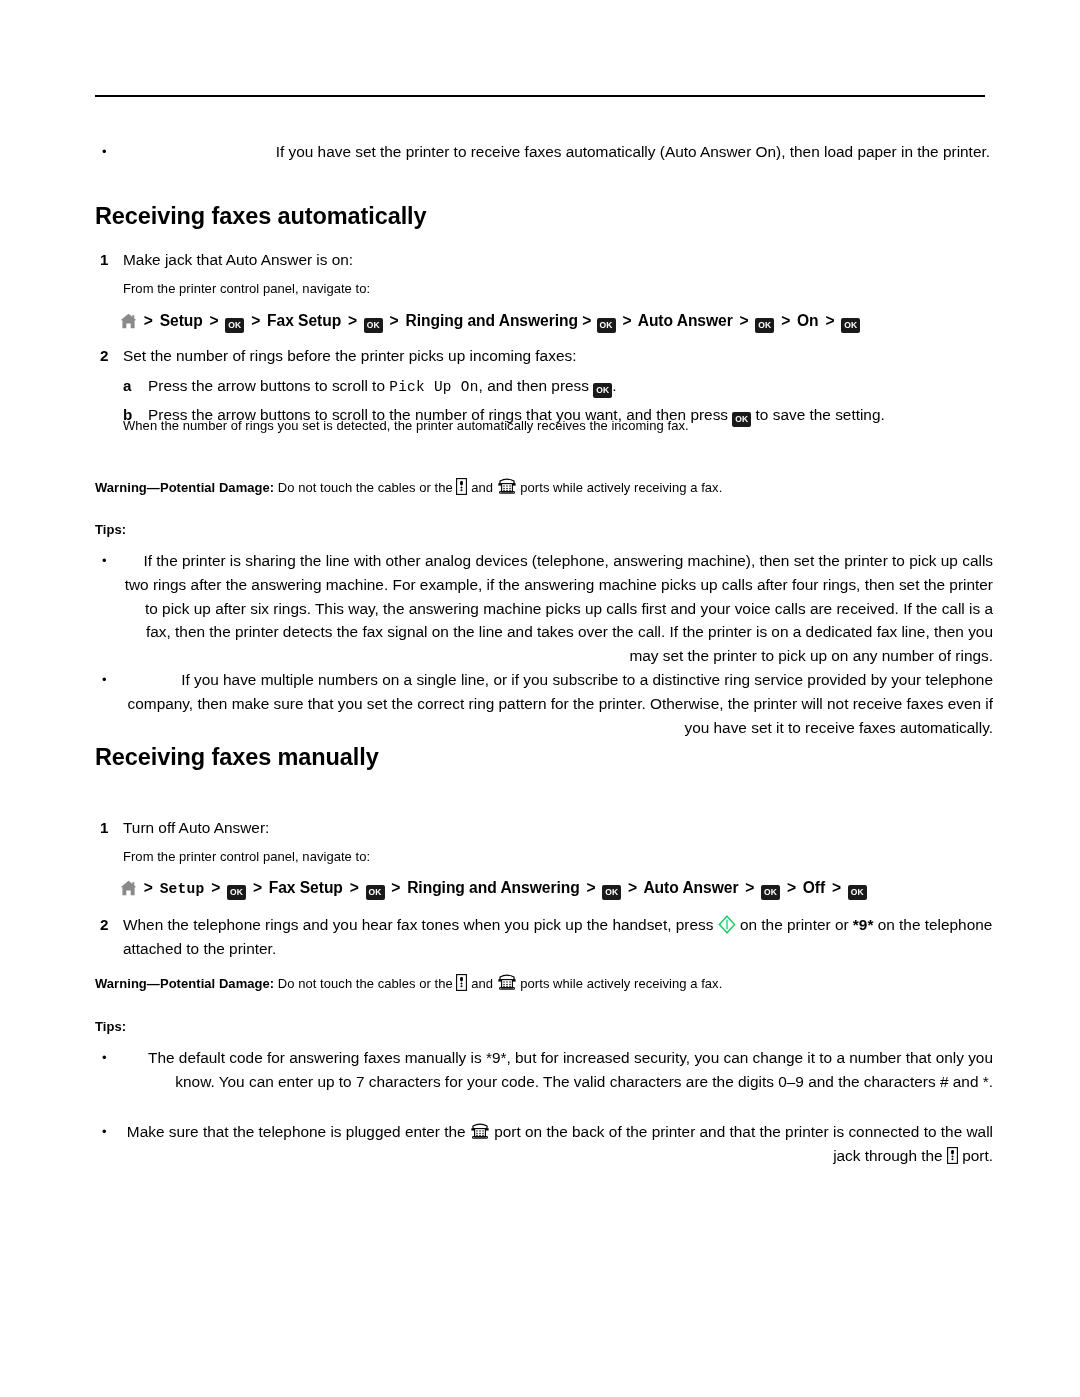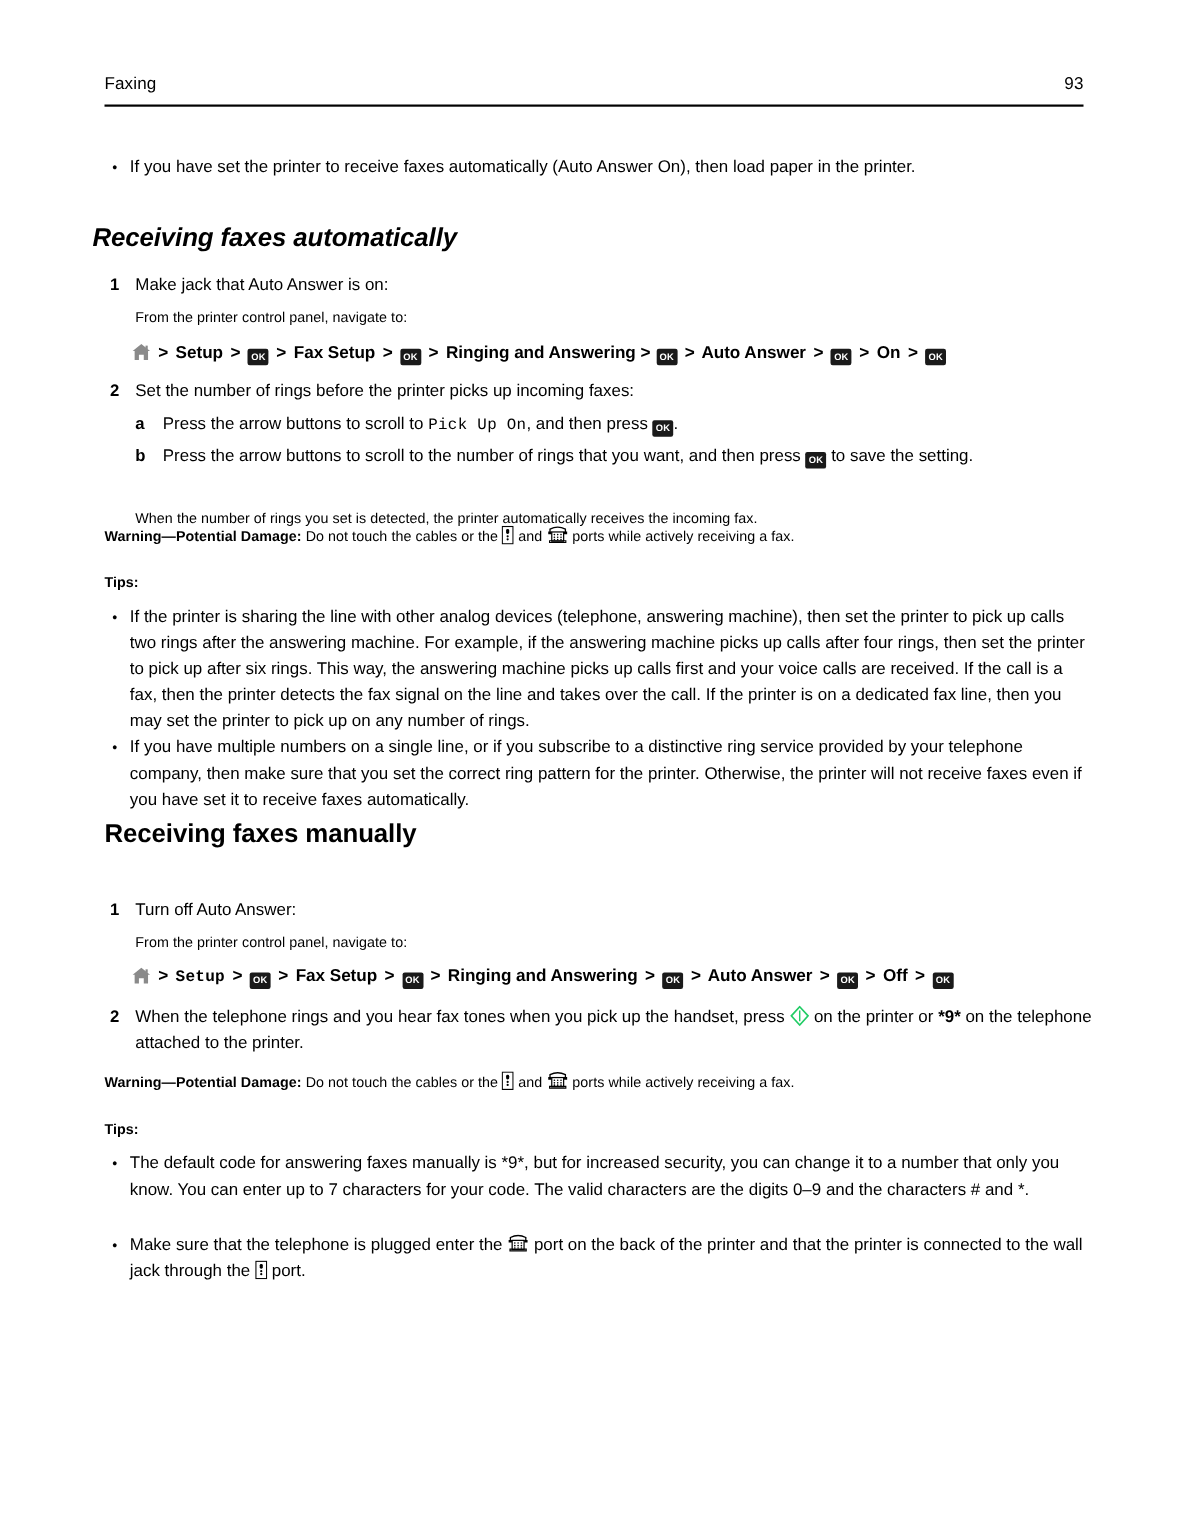--- a/index.html
+++ b/index.html
@@ -66,21 +66,21 @@
     line-height: 23.8px;
   }
   .bullet-dot {
     width: 18px;
     flex: 0 0 18px;
     font-size: 13px;
     line-height: 23.8px;
     padding-left: 2px;
     box-sizing: border-box;
   }
-  .bullet-body { flex: 1 1 auto; }
+  .bullet-body { flex: 1 1 auto; text-align: right; }
 
   
   .step-row {
     position: absolute;
     display: flex;
     font-size: 15.4px;
     line-height: 23.8px;
   }
   .step-num {
     flex: 0 0 23px;
@@ -162,32 +162,28 @@
     font-weight: normal;
     font-size: 14.4px;
     letter-spacing: 0.3px;
   }
 </style>
 </head>
 <body>
 
 <div class="page">
 
-  <div class="page-header">
-    <span>Faxing</span>
-    <span>93</span>
-  </div>
   <div class="header-rule"></div>
 
   <div class="bullet-row" style="left:100px; top:140px; width:890px;">
     <span class="bullet-dot">•</span>
     <span class="bullet-body">If you have set the printer to receive faxes automatically (Auto Answer On), then load paper in the printer.</span>
   </div>
 
-  <div class="h2" style="left:84px; top:203px;font-style:italic;">Receiving faxes automatically</div>
+  <div class="h2" style="left:95px; top:203px;">Receiving faxes automatically</div>
 
   <div class="step-row" style="left:100px; top:248px; width:890px;">
     <span class="step-num">1</span>
     <span class="step-body">Make jack that Auto Answer is on:</span>
   </div>
 
   <div class="block" style="left:123px; top:277px; width:860px;">From the printer control panel, navigate to:</div>
 
   <div class="navpath" style="left:120px; top:310px;">
     <span class="home-icon">
@@ -226,21 +222,21 @@
   <div class="step-row" style="left:123px; top:374px; width:870px;">
     <span class="step-let">a</span>
     <span class="step-body"><span>Press the arrow buttons to scroll to </span><span class="mono-inline">Pick Up On</span><span>, and then press </span><span class="ok-btn">OK</span><span>.</span></span>
   </div>
 
   <div class="step-row" style="left:123px; top:403px; width:875px;">
     <span class="step-let">b</span>
     <span class="step-body"><span>Press the arrow buttons to scroll to the number of rings that you want, and then press </span><span class="ok-btn">OK</span><span> to save the setting.</span></span>
   </div>
 
-  <div class="block" style="left:123px; top:459px; width:870px;">When the number of rings you set is detected, the printer automatically receives the incoming fax.</div>
+  <div class="block" style="left:123px; top:414px; width:870px;">When the number of rings you set is detected, the printer automatically receives the incoming fax.</div>
 
   <div class="block" style="left:95px; top:476px; width:895px;">
     <b>Warning—Potential Damage:</b><span> Do not touch the cables or the </span><span class="line-port-icon"><svg width="11" height="17" viewBox="0 0 11 17" xmlns="http://www.w3.org/2000/svg">
           <rect x="0.6" y="0.6" width="9.8" height="15.8" fill="none" stroke="#000" stroke-width="1.1"></rect>
           <rect x="4.1" y="3.0" width="2.8" height="4.4" rx="1.3" fill="#000"></rect>
           <circle cx="5.5" cy="9.6" r="1.0" fill="#000"></circle>
           <circle cx="5.5" cy="12.3" r="1.0" fill="#000"></circle>
         </svg></span><span> and </span><span class="ext-port-icon"><svg width="20" height="17" viewBox="0 0 20 17" xmlns="http://www.w3.org/2000/svg">
           <path d="M3.0 6.0 L3.0 3.0 Q10.0 -0.6 17.0 3.0 L17.0 6.0" fill="none" stroke="#000" stroke-width="1.2"></path>
           <rect x="4.6" y="5.6" width="10.8" height="8.4" fill="none" stroke="#000" stroke-width="1.1"></rect>

